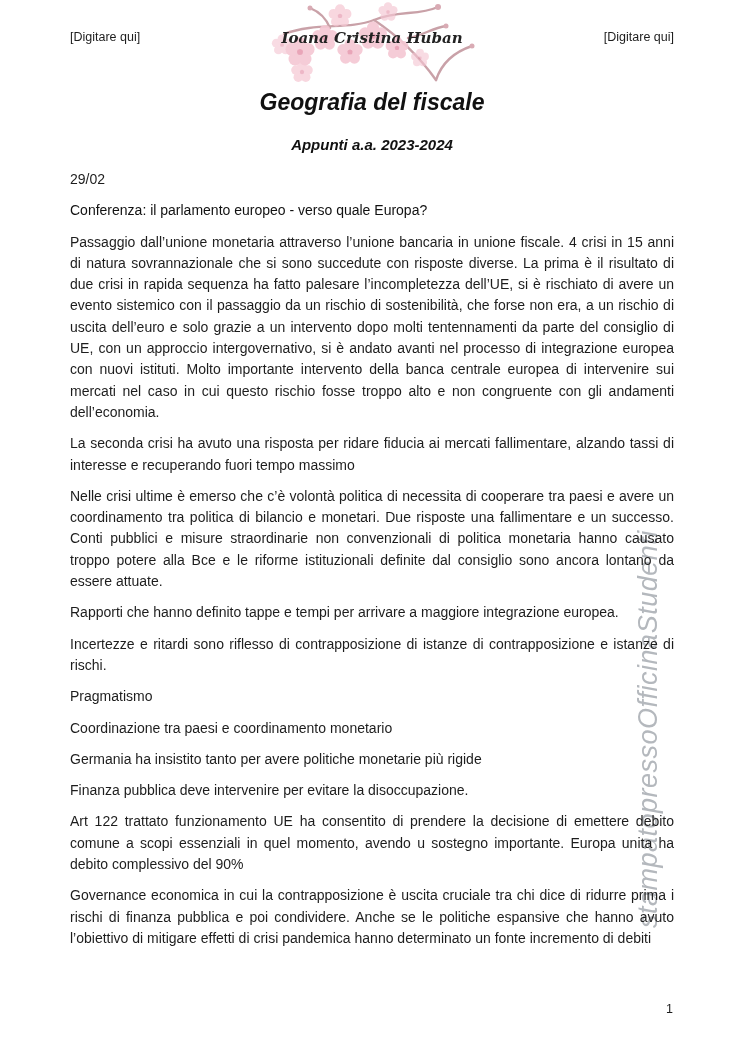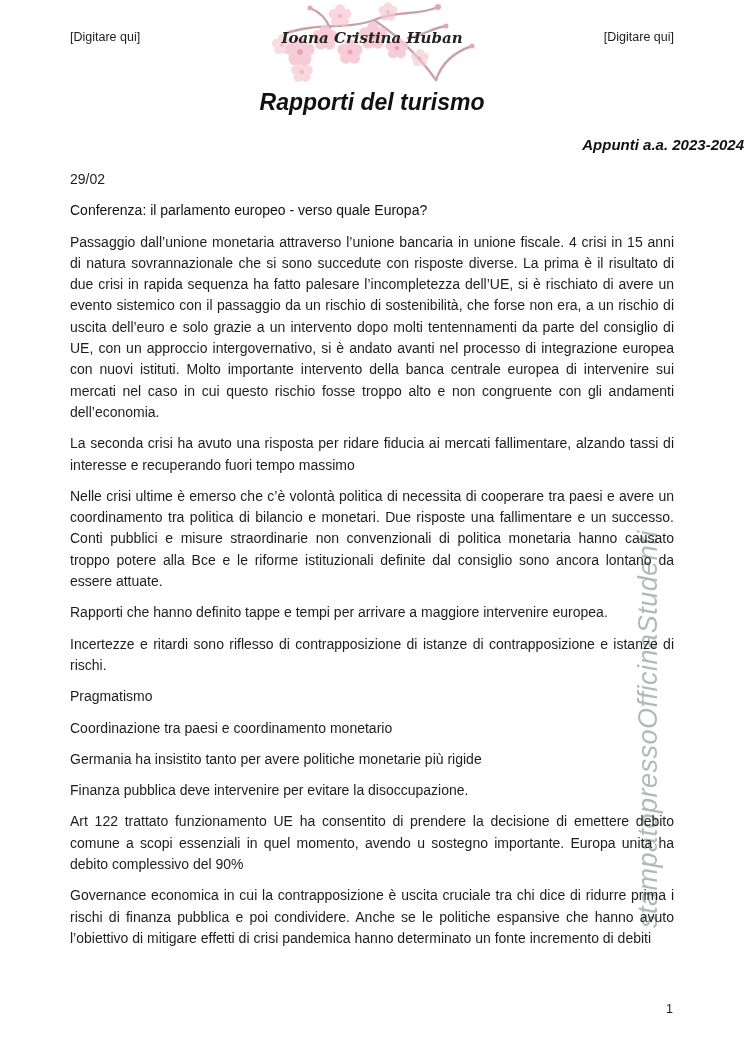--- a/index.html
+++ b/index.html
@@ -59,21 +59,21 @@
     text-align: center;
     font-size: 23px;
     font-weight: bold;
     font-style: italic;
     color: #111;
     z-index: 1;
   }
   .subtitle {
     position: absolute;
     left: 0; right: 0; top: 136px;
-    text-align: right;
+    text-align: center;
     font-size: 15px;
     font-weight: bold;
     font-style: italic;
     color: #111;
     z-index: 1;
   }
   .content {
     position: absolute;
     left: 70px; right: 70px; top: 169px;
     z-index: 1;
@@ -142,35 +142,35 @@
   </svg>
 
   <div class="watermark">stampatopressoOfficinaStudenti</div>
 
   <div class="header">
     <span class="hdr-left">[Digitare qui]</span>
     <span class="hdr-name">Ioana Cristina Huban</span>
     <span class="hdr-right">[Digitare qui]</span>
   </div>
 
-  <h1 class="title">Rapporti del turismo</h1>
+  <h1 class="title">Geografia del fiscale</h1>
   <h2 class="subtitle">Appunti a.a. 2023-2024</h2>
 
   <div class="content">
     <p>29/02</p>
     <p class="heading">Conferenza: il parlamento europeo - verso quale Europa?</p>
     <div>
 
         <p class="para">Passaggio dall’unione monetaria attraverso l’unione bancaria in unione fiscale. 4 crisi in 15 anni di natura sovrannazionale che si sono succedute con risposte diverse. La prima è il risultato di due crisi in rapida sequenza ha fatto palesare l’incompletezza dell’UE, si è rischiato di avere un evento sistemico con il passaggio da un rischio di sostenibilità, che forse non era, a un rischio di uscita dell’euro e solo grazie a un intervento dopo molti tentennamenti da parte del consiglio di UE, con un approccio intergovernativo, si è andato avanti nel processo di integrazione europea con nuovi istituti. Molto importante intervento della banca centrale europea di intervenire sui mercati nel caso in cui questo rischio fosse troppo alto e non congruente con gli andamenti dell’economia.</p>
 
         <p class="para">La seconda crisi ha avuto una risposta per ridare fiducia ai mercati fallimentare, alzando tassi di interesse e recuperando fuori tempo massimo</p>
 
         <p class="para">Nelle crisi ultime è emerso che c’è volontà politica di necessita di cooperare tra paesi e avere un coordinamento tra politica di bilancio e monetari. Due risposte una fallimentare e un successo. Conti pubblici e misure straordinarie non convenzionali di politica monetaria hanno causato troppo potere alla Bce e le riforme istituzionali definite dal consiglio sono ancora lontano da essere attuate.</p>
 
-        <p class="para">Rapporti che hanno definito tappe e tempi per arrivare a maggiore intervenire europea.</p>
+        <p class="para">Rapporti che hanno definito tappe e tempi per arrivare a maggiore integrazione europea.</p>
 
         <p class="para">Incertezze e ritardi sono riflesso di contrapposizione di istanze di contrapposizione e istanze di rischi.</p>
 
         <p class="para">Pragmatismo</p>
 
         <p class="para">Coordinazione tra paesi e coordinamento monetario</p>
 
         <p class="para">Germania ha insistito tanto per avere politiche monetarie più rigide</p>
 
         <p class="para">Finanza pubblica deve intervenire per evitare la disoccupazione.</p>

